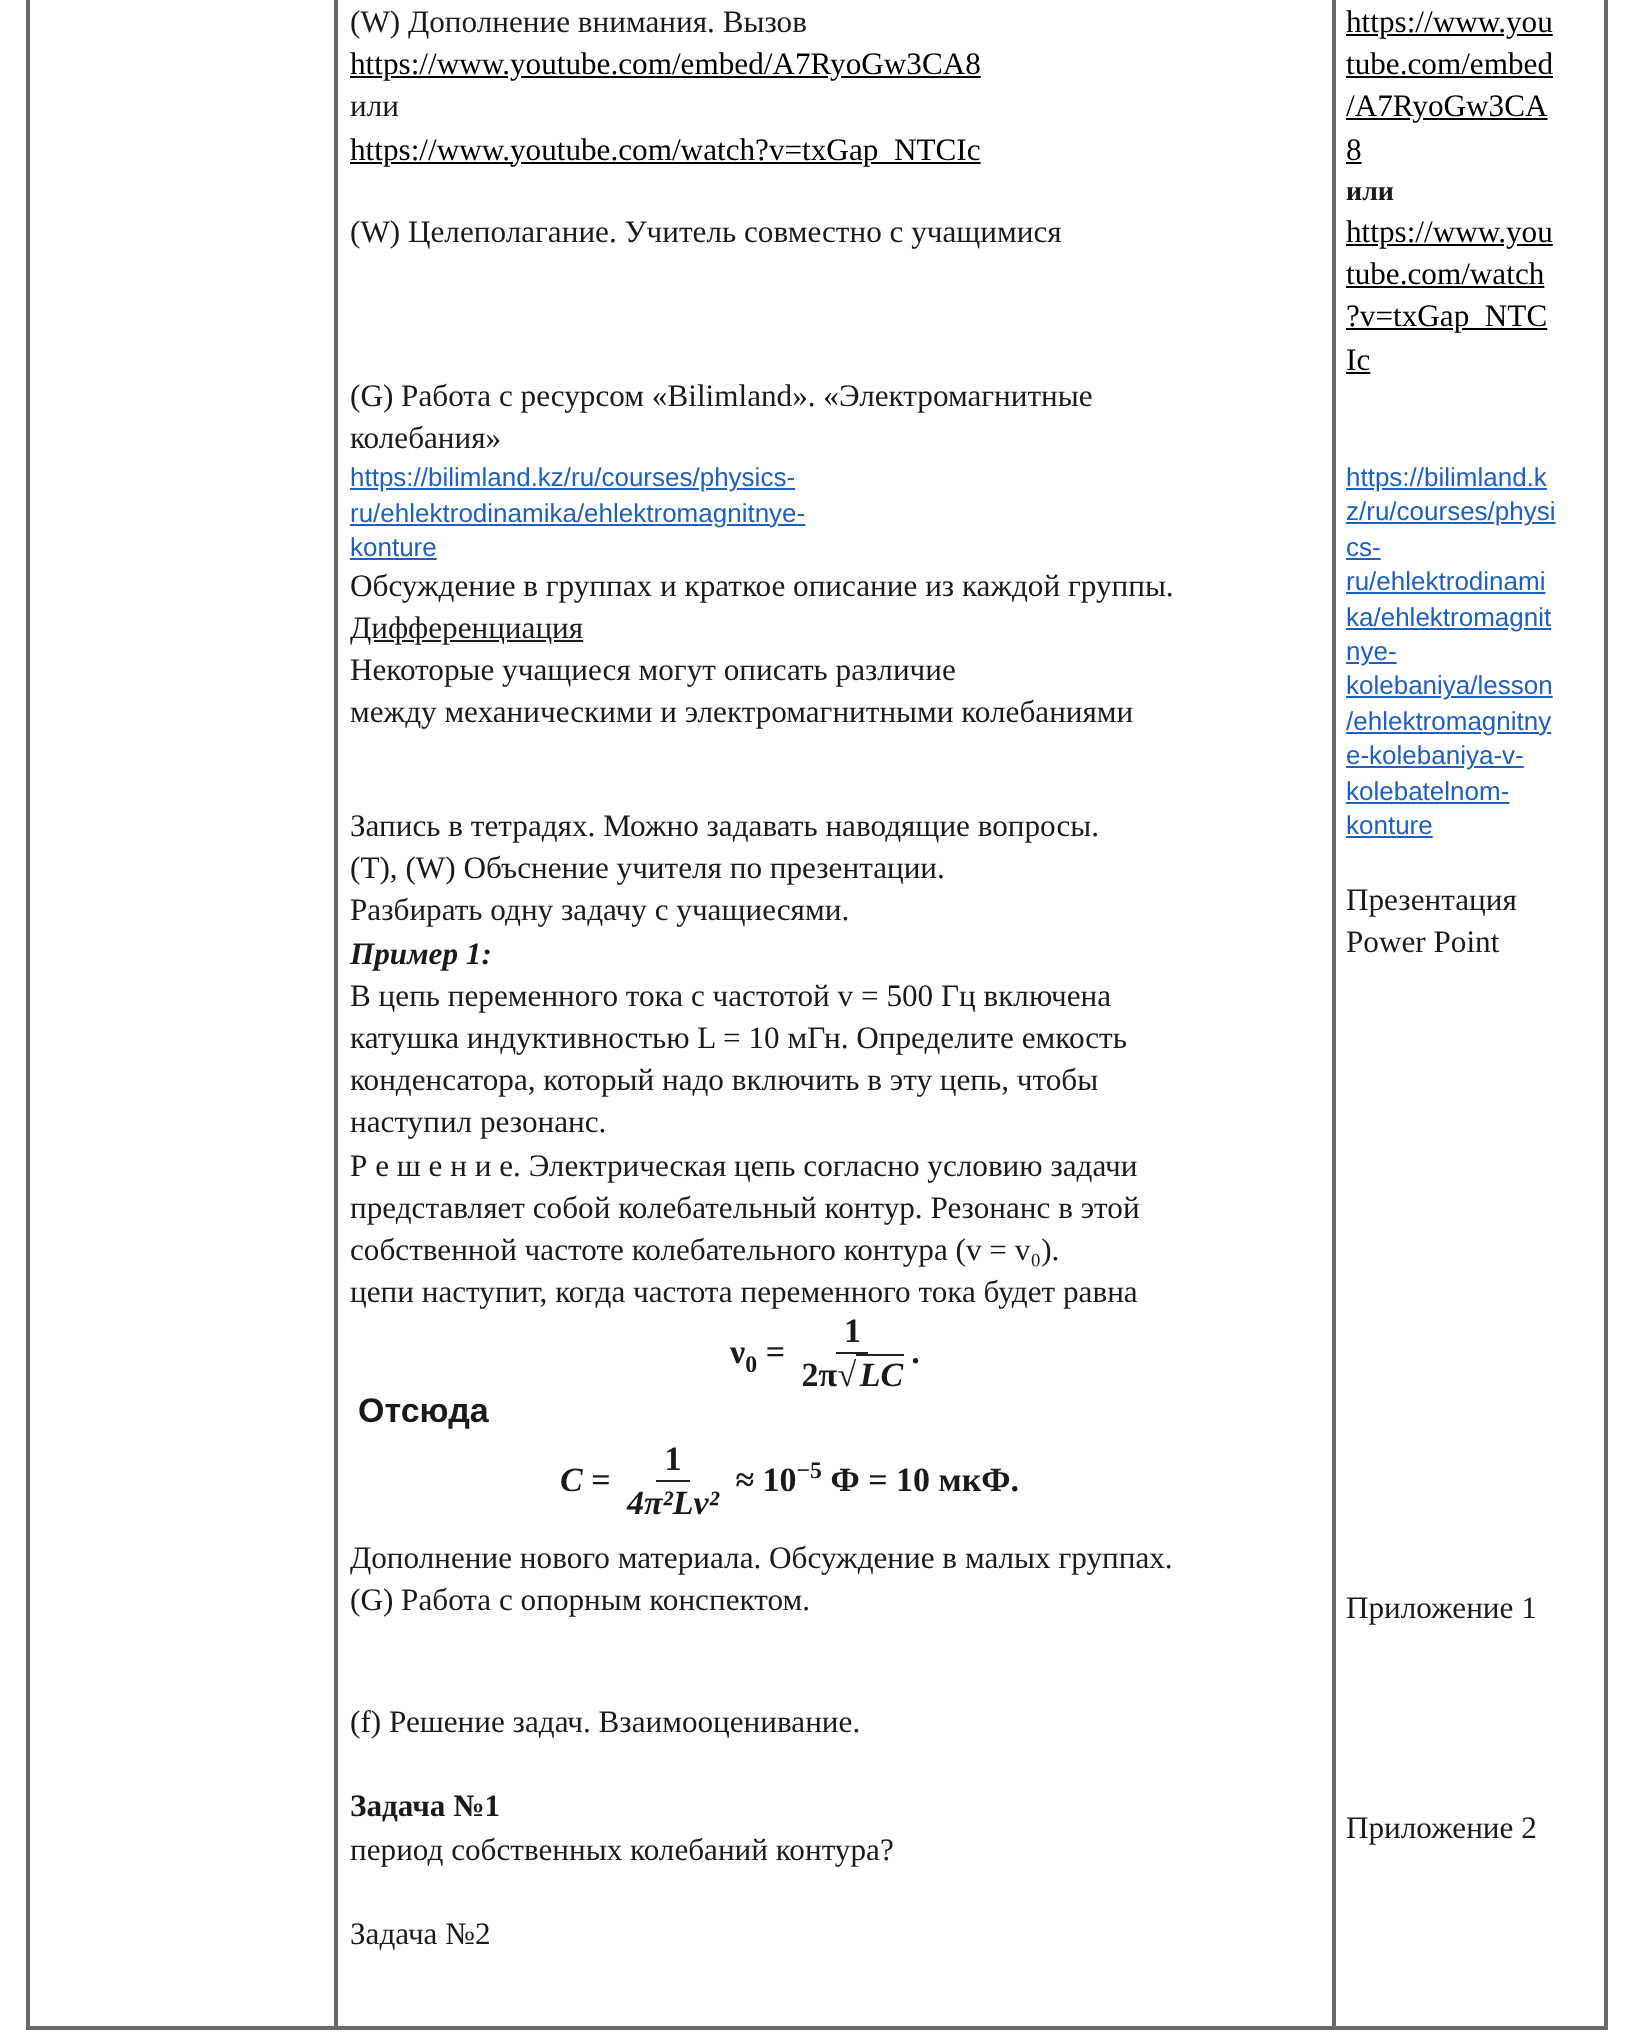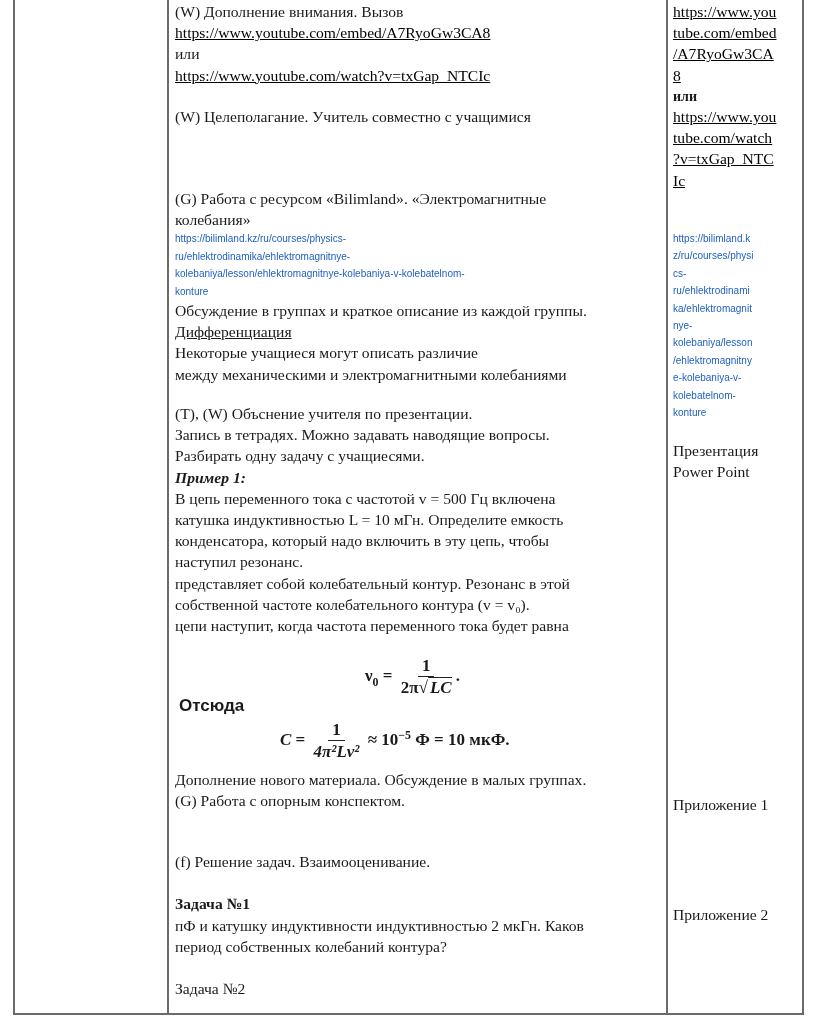--- a/index.html
+++ b/index.html
@@ -6,21 +6,21 @@
   body { width:816px; height:1019px; position:relative; overflow:hidden;
          font-family:"Liberation Serif", "DejaVu Serif", serif; color:#1a1a1a; }
   .tbl { position:absolute; left:13px; top:-2px; width:791px; height:1017px;
          border:2px solid #6a6a6a; border-top:none; box-sizing:border-box; }
   .vline { position:absolute; top:-2px; width:2px; height:1017px; background:#6a6a6a; }
   .col { position:absolute; top:0; }
   .mid { left:175px; width:490px; font-size:15.6px; line-height:21.2px; }
   .right { left:673px; width:128px; font-size:15.6px; line-height:21.2px; }
   .p { margin:0; }
   a.link { color:#000000; text-decoration:underline; }
-  .sans-link { font-family:"Liberation Sans", "DejaVu Sans", sans-serif; font-size:10px; line-height:17.4px; color:#1f5fbf; }
+  .sans-link { font-family:"Liberation Sans", "DejaVu Sans", sans-serif; font-size:13px; line-height:17.4px; color:#1f5fbf; text-decoration:underline; }
   .u { text-decoration:underline; }
   .bi { font-weight:bold; font-style:italic; }
   .b { font-weight:bold; }
   .formula { font-family:"Liberation Serif", "DejaVu Serif", serif; font-weight:bold; position:relative; }
   .frac { display:inline-flex; flex-direction:column; align-items:center; vertical-align:middle; margin:0 4px; }
   .frac .num { border-bottom:1.5px solid #222; padding:0 4px; line-height:20px; }
   .frac .den { line-height:22px; font-style:italic; }
   sub, sup { font-size:70%; }
   .sqrt { border-top:1.5px solid #222; padding-left:2px; font-style:italic; }
 </style>
@@ -42,38 +42,38 @@
   <div style="position:absolute; top:106px; left:0;">
     <p class="p">(W) Целеполагание. Учитель совместно с учащимися</p>
   </div>
 
   <div style="position:absolute; top:188px; left:0; width:495px;">
     <p class="p">(G) Работа с ресурсом «Bilimland». «Электромагнитные</p>
     <p class="p">колебания»</p>
     <div>
       <div class="sans-link">https://bilimland.kz/ru/courses/physics-</div>
       <div class="sans-link">ru/ehlektrodinamika/ehlektromagnitnye-</div>
-      <div class="sans-link">kolebaniya/lesson/ehlektromagnitnye-kolebaniya-v-kolebatelnom-</div>
       <div class="sans-link">konture</div>
     </div>
     <p class="p">Обсуждение в группах и краткое описание из каждой группы.</p>
     <p class="p u">Дифференциация</p>
     <p class="p">Некоторые учащиеся могут описать различие</p>
     <p class="p">между механическими и электромагнитными колебаниями</p>
   </div>
 
   <div style="position:absolute; top:403px; left:0; width:495px;">
+    <p class="p">Запись в тетрадях. Можно задавать наводящие вопросы.</p>
     <p class="p">(T), (W) Объснение учителя по презентации.</p>
-    <p class="p">Запись в тетрадях. Можно задавать наводящие вопросы.</p>
     <p class="p">Разбирать одну задачу с учащиесями.</p>
     <p class="p bi">Пример 1:</p>
     <p class="p">В цепь переменного тока с частотой v = 500 Гц включена</p>
     <p class="p">катушка индуктивностью L = 10 мГн. Определите емкость</p>
     <p class="p">конденсатора, который надо включить в эту цепь, чтобы</p>
     <p class="p">наступил резонанс.</p>
+    <p class="p">Р е ш е н и е. Электрическая цепь согласно условию задачи</p>
     <p class="p">представляет собой колебательный контур. Резонанс в этой</p>
     <p class="p">собственной частоте колебательного контура (v = v₀).</p>
     <p class="p">цепи наступит, когда частота переменного тока будет равна</p>
   </div>
 
   <div class="formula" style="position:absolute; top:656px; left:190px; font-size:17px;">
     <span>ν</span><sub>0</sub>
     <span> = </span>
     <span class="frac">
       <span class="num">1</span>
@@ -93,21 +93,20 @@
 
   <div style="position:absolute; top:769px; left:0; width:495px;">
     <p class="p">Дополнение нового материала. Обсуждение в малых группах.</p>
     <p class="p">(G) Работа с опорным конспектом.</p>
   </div>
 
   <div style="position:absolute; top:851px; left:0; width:495px;">
     <p class="p">(f) Решение задач. Взаимооценивание.</p>
     <p class="p">&nbsp;</p>
     <p class="p b">Задача №1</p>
-    <p class="p">пФ и катушку индуктивности индуктивностью 2 мкГн. Каков</p>
     <p class="p">период собственных колебаний контура?</p>
     <p class="p">&nbsp;</p>
     <p class="p">Задача №2</p>
   </div>
 </div>
 
 <div class="col right">
   <div style="position:absolute; top:1px; left:0;">
     <div><a class="link">https://www.you</a></div>
     <div><a class="link">tube.com/embed</a></div>

